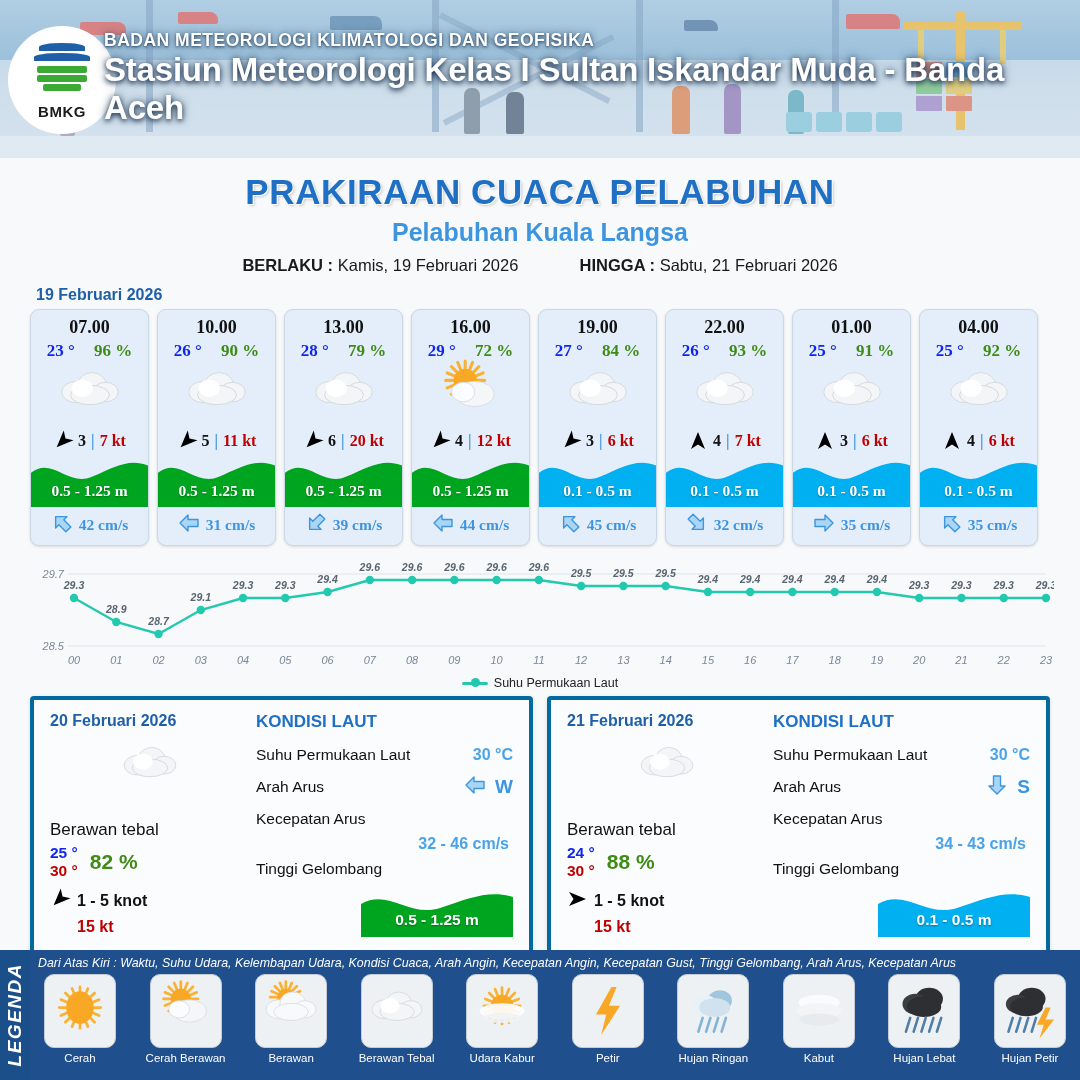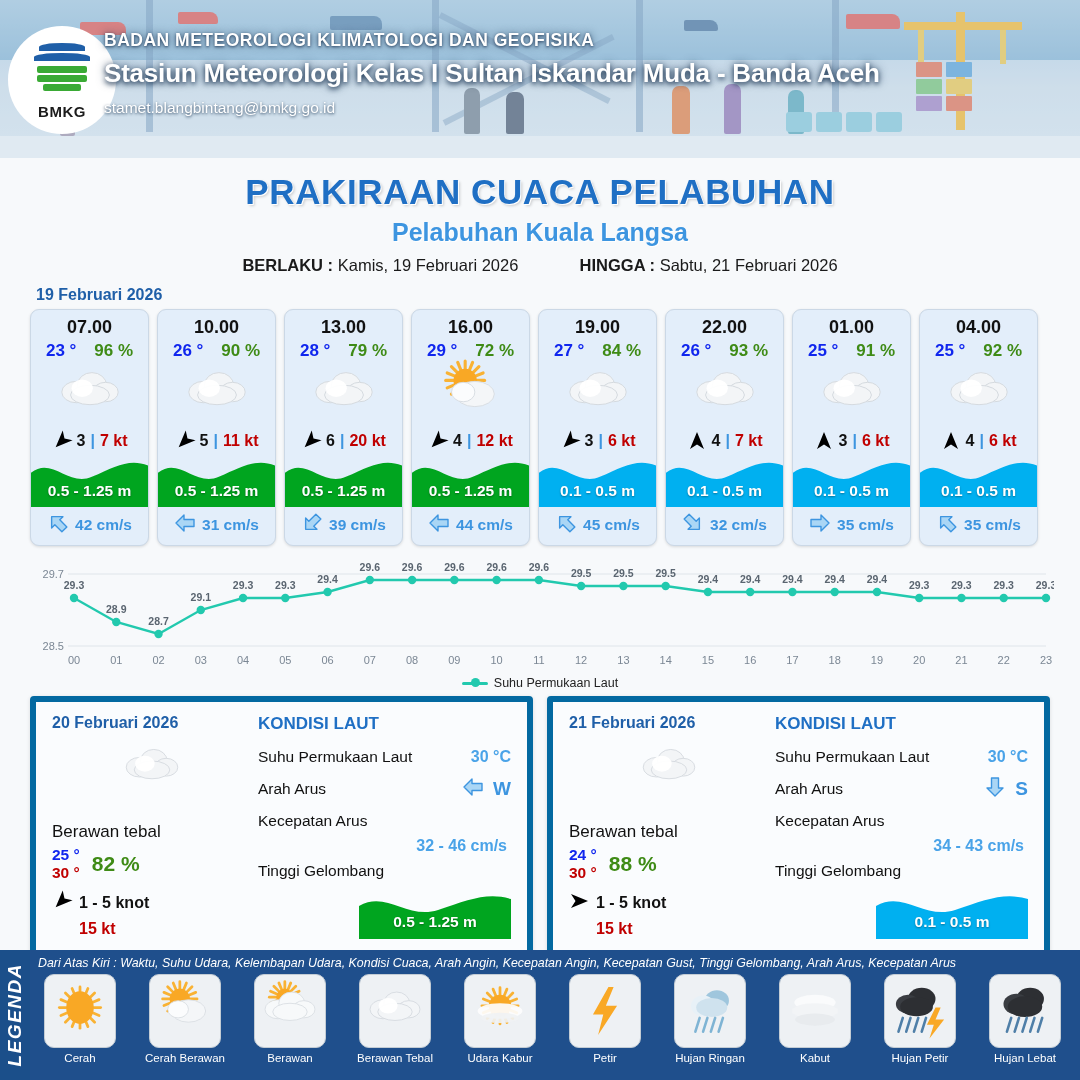--- a/index.html
+++ b/index.html
@@ -43,21 +43,21 @@
   .logo-mark .g2 { position:absolute; left:6px; top:34px; width:50px; height:7px; background:#3aaa35; border-radius:2px; }
   .logo-mark .g3 { position:absolute; left:12px; top:43px; width:38px; height:7px; background:#3aaa35; border-radius:2px; }
   .logo-text { font-size:15px; font-weight:bold; color:#1b1b1b; letter-spacing:.5px; margin-top:2px; }
 
   .banner-txt { position:absolute; left:104px; top:30px; z-index:6; }
   .org {
     font-size:17.5px; font-weight:bold; color:#ffffff; letter-spacing:.5px;
     text-shadow:0 1px 3px rgba(20,45,75,.85), 0 0 8px rgba(20,45,75,.6);
   }
   .station {
-    font-size:26px; font-weight:bold; color:#ffffff; margin-top:7px; letter-spacing:-.2px;
+    font-size:33px; font-weight:bold; color:#ffffff; letter-spacing:-.2px;
     text-shadow:0 2px 5px rgba(20,45,75,.9), 0 0 10px rgba(20,45,75,.7);
   }
   .email {
     font-size:15.5px; color:#ffffff; margin-top:10px;
     text-shadow:0 1px 3px rgba(20,45,75,.9);
   }
 
   
   .titleblock { text-align:center; padding-top:14px; }
   .title-main {
@@ -71,21 +71,21 @@
   .validity { margin-top:9px; font-size:16.5px; color:#1a1a1a; }
   .validity .lbl { font-weight:bold; }
   .validity .gap { display:inline-block; width:52px; }
 
   
   .daylabel {
     margin:11px 0 5px 36px; font-size:16px; font-weight:bold; color:#1f5fa8;
   }
 
   
-  .strip { display:flex; gap:8px; padding:0 30px; }
+  .strip { display:flex; gap:8px; padding:0 30px;font-family:Liberation Serif, serif; }
   .card {
     width:119px; background:#e3eefa; border:1px solid #cbd8e6; border-radius:9px;
     overflow:hidden; box-shadow:0 1px 3px rgba(0,0,0,.13);
     display:flex; flex-direction:column;
   }
   .c-time { text-align:center; font-size:18px; font-weight:bold; color:#111; padding:7px 0 1px; }
   .c-row { display:flex; justify-content:space-around; align-items:baseline; padding:2px 6px 0; }
   .c-temp { font-size:17px; font-weight:bold; color:#1026ee; }
   .c-hum  { font-size:17px; font-weight:bold; color:#3f8b16; }
   .c-icon { height:62px; display:flex; align-items:center; justify-content:center; margin-top:2px; }
@@ -97,33 +97,33 @@
   .c-wave { position:relative; height:52px; }
   .c-wave svg { position:absolute; left:0; bottom:0; width:100%; height:52px; }
   .c-wavetxt {
     position:absolute; left:0; right:0; bottom:7px; text-align:center;
     font-size:15.5px; font-weight:bold; color:#fff; text-shadow:0 1px 2px rgba(0,0,0,.35);
   }
   .c-cur { display:flex; align-items:center; justify-content:center; gap:6px; padding:5px 0 7px; }
   .c-curtxt { font-size:15.5px; font-weight:bold; color:#3d95e0; }
 
   
-  .chartwrap { margin:14px 26px 0; position:relative; height:112px; }
+  .chartwrap { margin:14px 26px 0; position:relative; height:112px;font-style:italic; }
   .chart-legend {
     text-align:center; font-size:12.5px; color:#222; margin-top:4px;
     display:flex; align-items:center; justify-content:center; gap:6px;
   }
   .lg-line { width:26px; height:3px; background:#22c9ae; position:relative; border-radius:2px; }
   .lg-line::after { content:""; position:absolute; left:9px; top:-3.5px; width:9px; height:9px;
                     background:#22c9ae; border-radius:50%; }
 
   
   .summaries { display:flex; gap:14px; padding:6px 30px 0; }
   .sum {
-    flex:1; background:#fafcfe; border:6px solid #0369a1; border-radius:4px;
+    flex:1; background:#fafcfe; border:4px solid #0369a1; border-radius:4px;
     box-shadow:0 1px 4px rgba(0,0,0,.12); padding:12px 16px 14px; display:flex; height:266px;
   }
   .sum-left { width:200px; }
   .sum-date { font-size:16px; font-weight:bold; color:#1f5fa8; }
   .sum-icon { height:62px; display:flex; align-items:center; justify-content:center; margin:6px 0 4px; }
   .sum-cond { font-size:17px; color:#111; margin-top:22px; }
   .sum-temps { display:flex; align-items:center; gap:12px; margin-top:4px; }
   .sum-tcol { line-height:1.15; }
   .sum-tmin { font-size:15.5px; font-weight:bold; color:#1026ee; }
   .sum-tmax { font-size:15.5px; font-weight:bold; color:#c00000; }
@@ -155,21 +155,21 @@
   .legend-side {
     width:30px; display:flex; align-items:center; justify-content:center;
     background:#1b4f8a;
   }
   .legend-side span {
     writing-mode:vertical-rl; transform:rotate(180deg);
     font-size:19px; font-weight:bold; font-style:italic; color:#fff; letter-spacing:1.5px;
   }
   .legend-body { flex:1; background:#1f4f8c; padding:4px 6px 8px; }
   .legend-note { font-size:12.4px; font-style:italic; color:#fff; padding:2px 0 4px 2px; white-space:nowrap; }
-  .legend-items { display:flex; gap:17px; }
+  .legend-items { display:flex; gap:6px;justify-content:space-between; }
   .lgitem { width:88px; display:flex; flex-direction:column; align-items:center; }
   .lgbox {
     width:72px; height:74px; background:#eef1f4; border:1px solid #c3ccd4; border-radius:10px;
     display:flex; align-items:center; justify-content:center;
   }
   .lglabel { font-size:11.5px; color:#ffffff; margin-top:4px; text-align:center; white-space:nowrap; }
 </style>
 </head>
 <body>
 
@@ -220,21 +220,20 @@
       <div class="g1"></div>
         <div class="g2"></div>
         <div class="g3"></div>
     </div>
     <div class="logo-text">BMKG</div>
   </div>
 
   <div class="banner-txt">
     <div class="org">BADAN METEOROLOGI KLIMATOLOGI DAN GEOFISIKA</div>
     <div class="station">Stasiun Meteorologi Kelas I Sultan Iskandar Muda - Banda Aceh</div>
-    <div class="email">stamet.blangbintang@bmkg.go.id</div>
   </div>
 </div>
 
 <div class="titleblock">
   <div class="title-main">PRAKIRAAN CUACA PELABUHAN</div>
   <div class="title-sub">Pelabuhan Kuala Langsa</div>
   <div class="validity">
     <span class="lbl">BERLAKU :</span>
     <span>Kamis, 19 Februari 2026</span>
     <span class="gap"></span>
@@ -954,42 +953,42 @@
               <ellipse cx="36" cy="26" rx="24" ry="9" fill="#fafbfc" opacity=".95"></ellipse>
               <ellipse cx="36" cy="36" rx="27" ry="9" fill="#f1f3f5" opacity=".95"></ellipse>
               <ellipse cx="36" cy="46" rx="23" ry="7" fill="#e7eaed" opacity=".95"></ellipse>
             </svg>
           </div>
     <div class="lglabel">Kabut</div>
         </div>
         <div class="lgitem">
     <div class="lgbox">
             <svg width="62" height="62" viewBox="0 0 72 72">
+              <ellipse cx="42" cy="22" rx="16" ry="13" fill="#2d2f33"></ellipse>
+              <ellipse cx="26" cy="28" rx="15" ry="12" fill="#3a3d42"></ellipse>
+              <ellipse cx="36" cy="31" rx="20" ry="12" fill="#2d2f33"></ellipse>
+              <line x1="20" y1="44" x2="15" y2="60" stroke="#4f7fa8" stroke-width="3" stroke-linecap="round"></line>
+              <line x1="29" y1="44" x2="24" y2="60" stroke="#4f7fa8" stroke-width="3" stroke-linecap="round"></line>
+              <line x1="38" y1="44" x2="33" y2="60" stroke="#4f7fa8" stroke-width="3" stroke-linecap="round"></line>
+              <line x1="47" y1="44" x2="42" y2="60" stroke="#4f7fa8" stroke-width="3" stroke-linecap="round"></line>
+              <line x1="56" y1="44" x2="51" y2="60" stroke="#4f7fa8" stroke-width="3" stroke-linecap="round"></line>
+            </svg>
+          </div>
+    <div class="lglabel">Hujan Lebat</div>
+        </div>
+        <div class="lgitem">
+    <div class="lgbox">
+            <svg width="62" height="62" viewBox="0 0 72 72">
               <ellipse cx="38" cy="22" rx="16" ry="13" fill="#2d2f33"></ellipse>
               <ellipse cx="22" cy="28" rx="14" ry="11" fill="#3a3d42"></ellipse>
               <ellipse cx="32" cy="31" rx="19" ry="11" fill="#2d2f33"></ellipse>
               <line x1="16" y1="44" x2="11" y2="60" stroke="#4f7fa8" stroke-width="3" stroke-linecap="round"></line>
               <line x1="25" y1="44" x2="20" y2="60" stroke="#4f7fa8" stroke-width="3" stroke-linecap="round"></line>
               <line x1="34" y1="44" x2="29" y2="60" stroke="#4f7fa8" stroke-width="3" stroke-linecap="round"></line>
               <line x1="43" y1="44" x2="38" y2="60" stroke="#4f7fa8" stroke-width="3" stroke-linecap="round"></line>
               <polygon points="54,32 44,52 52,52 47,68 64,46 54,46 60,32" fill="#f9a825"></polygon>
             </svg>
           </div>
     <div class="lglabel">Hujan Petir</div>
         </div>
-        <div class="lgitem">
-    <div class="lgbox">
-            <svg width="62" height="62" viewBox="0 0 72 72">
-              <ellipse cx="42" cy="22" rx="16" ry="13" fill="#2d2f33"></ellipse>
-              <ellipse cx="26" cy="28" rx="15" ry="12" fill="#3a3d42"></ellipse>
-              <ellipse cx="36" cy="31" rx="20" ry="12" fill="#2d2f33"></ellipse>
-              <line x1="20" y1="44" x2="15" y2="60" stroke="#4f7fa8" stroke-width="3" stroke-linecap="round"></line>
-              <line x1="29" y1="44" x2="24" y2="60" stroke="#4f7fa8" stroke-width="3" stroke-linecap="round"></line>
-              <line x1="38" y1="44" x2="33" y2="60" stroke="#4f7fa8" stroke-width="3" stroke-linecap="round"></line>
-              <line x1="47" y1="44" x2="42" y2="60" stroke="#4f7fa8" stroke-width="3" stroke-linecap="round"></line>
-              <line x1="56" y1="44" x2="51" y2="60" stroke="#4f7fa8" stroke-width="3" stroke-linecap="round"></line>
-            </svg>
-          </div>
-    <div class="lglabel">Hujan Lebat</div>
-        </div>
       </div>
   </div>
 </div>
 
 </body></html>

